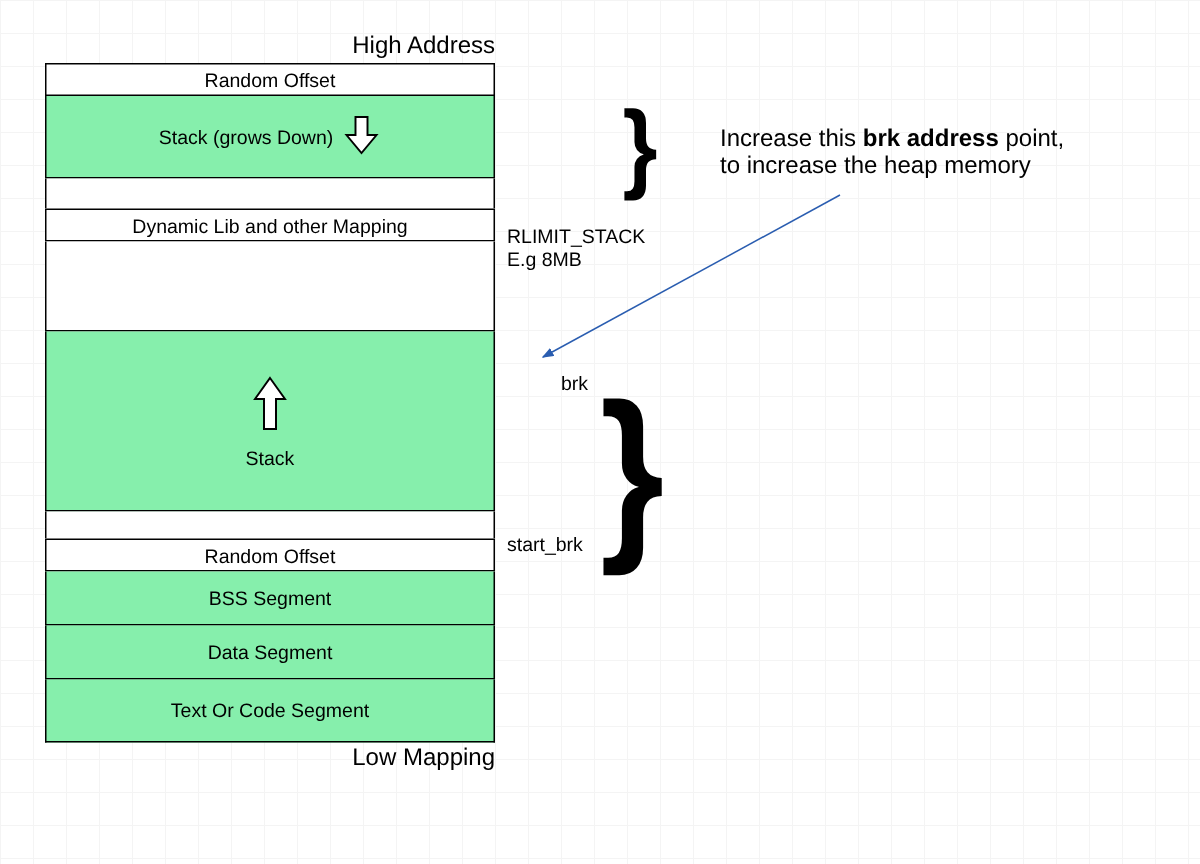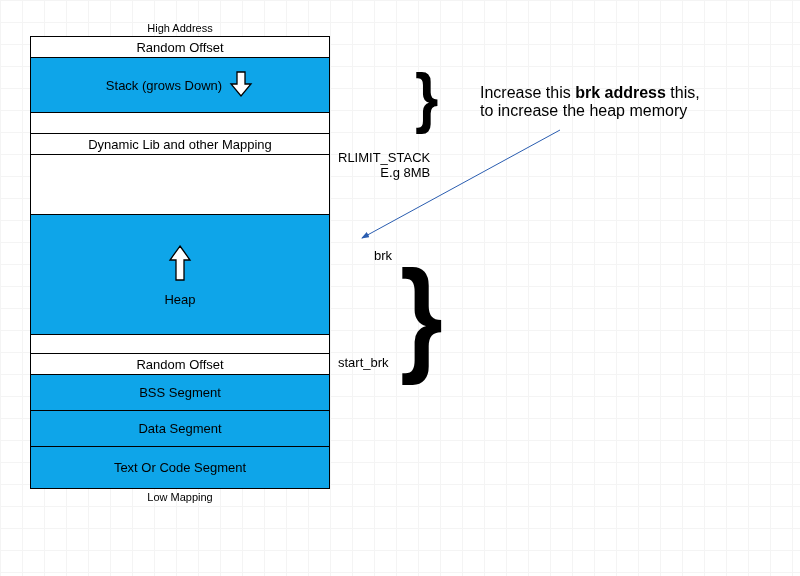--- a/index.html
+++ b/index.html
@@ -29,25 +29,25 @@
   }
   .mem-box {
     border: 1px solid #000000;
     text-align: center;
     display: flex;
     align-items: center;
     justify-content: center;
     position: relative;
     font-size: 13px;
   }
-  .blue { background: #0ea5e9; }
+  .blue { background: #86efac; }
   .white { background: #fff; }
   .lbl-top, .lbl-bottom {
-    text-align: center;
-    font-size: 11px;
+    text-align: right;
+    font-size: 16px;
     padding: 2px 0;
   }
   .arrow-svg { margin-left: 6px; }
   .side-label {
     position: absolute;
     font-size: 13px;
     text-align: left;
   }
   .brace {
     position: absolute;
@@ -92,21 +92,21 @@
   <div class="mem-box white" style="height:22px">
     <span>Dynamic Lib and other Mapping</span>
   </div>
 
   <div class="mem-box white" style="height:60px; border-top:none"></div>
 
   <div class="mem-box blue" style="height:120px; border-top:none; flex-direction:column">
     <svg class="arrow-svg" width="26" height="42" viewBox="0 0 26 42" style="margin:0 0 8px 0">
       <path d="M13 4 L23 18 L17 18 L17 38 L9 38 L9 18 L3 18 Z" fill="#fff" stroke="#000" stroke-width="1.3"></path>
     </svg>
-    <span>Heap</span>
+    <span>Stack</span>
   </div>
 
   <div class="mem-box white" style="height:18px; border-top:none; border-bottom:none"></div>
 
   <div class="mem-box white" style="height:22px">
     <span>Random Offset</span>
   </div>
 
   <div class="mem-box blue" style="height:36px; border-top:none">
     <span>BSS Segment</span>
@@ -118,34 +118,34 @@
 
   <div class="mem-box blue" style="height:42px; border-top:none">
     <span>Text Or Code Segment</span>
   </div>
 
   <div class="lbl-bottom">Low Mapping</div>
 </div>
 
 <div class="side-label" style="left:338px; top:150px;">
   <div>RLIMIT_STACK</div>
-  <div style="text-align:right">E.g 8MB</div>
+  <div style="text-align:left">E.g 8MB</div>
 </div>
 
 <div class="brace" style="left:415px; top:68px; transform:scaleY(1.1)">}</div>
 
 <div class="side-label" style="left:338px; top:248px;margin-left:36px;">brk</div>
 
 <div class="side-label" style="left:338px; top:355px;">start_brk</div>
 
 <div class="brace" style="left:400px; top:260px; font-size:110px; transform:scaleY(1.15)">}</div>
 
 <div class="annotation" style="left:480px; top:84px; width:300px">
   <div>
-    <span>Increase this </span><span class="bold">brk address</span><span> this,</span>
+    <span>Increase this </span><span class="bold">brk address</span><span> point,</span>
   </div>
   <div>to increase the heap memory</div>
 </div>
 
 <svg style="position:absolute; left:0; top:0; width:800px; height:576px; pointer-events:none">
   <defs>
     <marker id="arrhead" markerWidth="8" markerHeight="8" refX="7" refY="3" orient="auto">
       <path d="M0,0 L8,3 L0,6 Z" fill="#2a5db0"></path>
     </marker>
   </defs>

